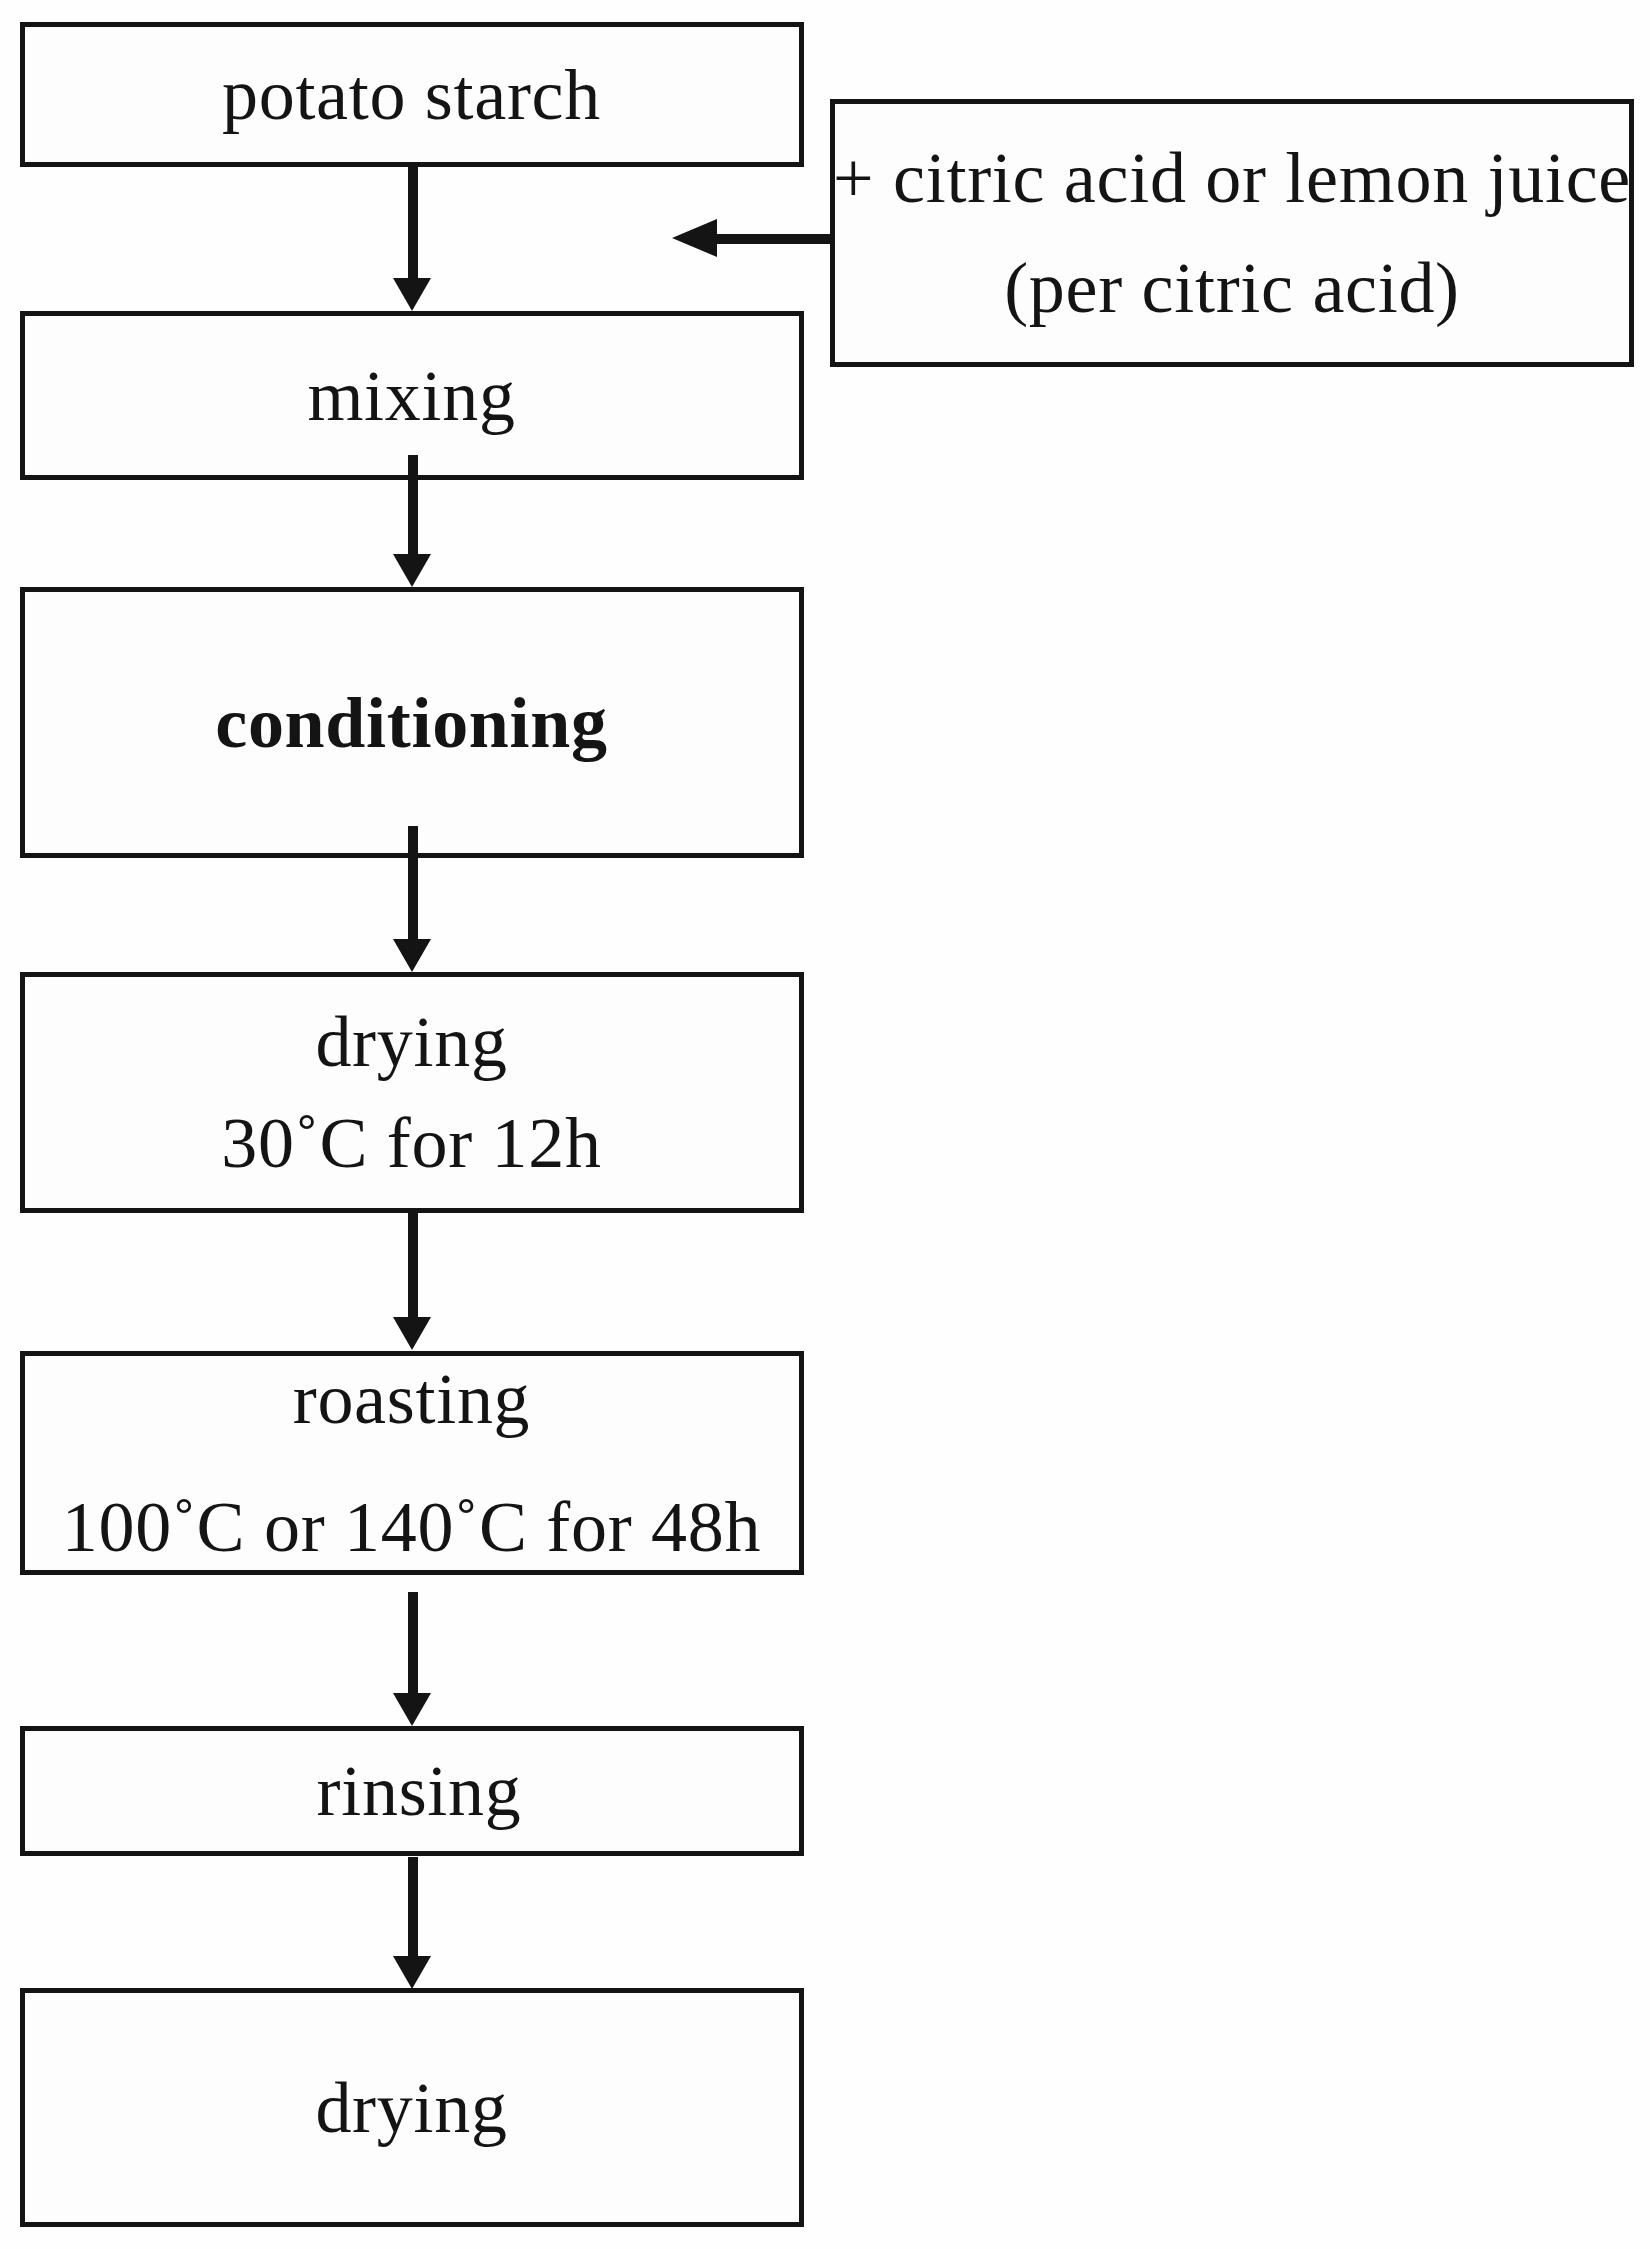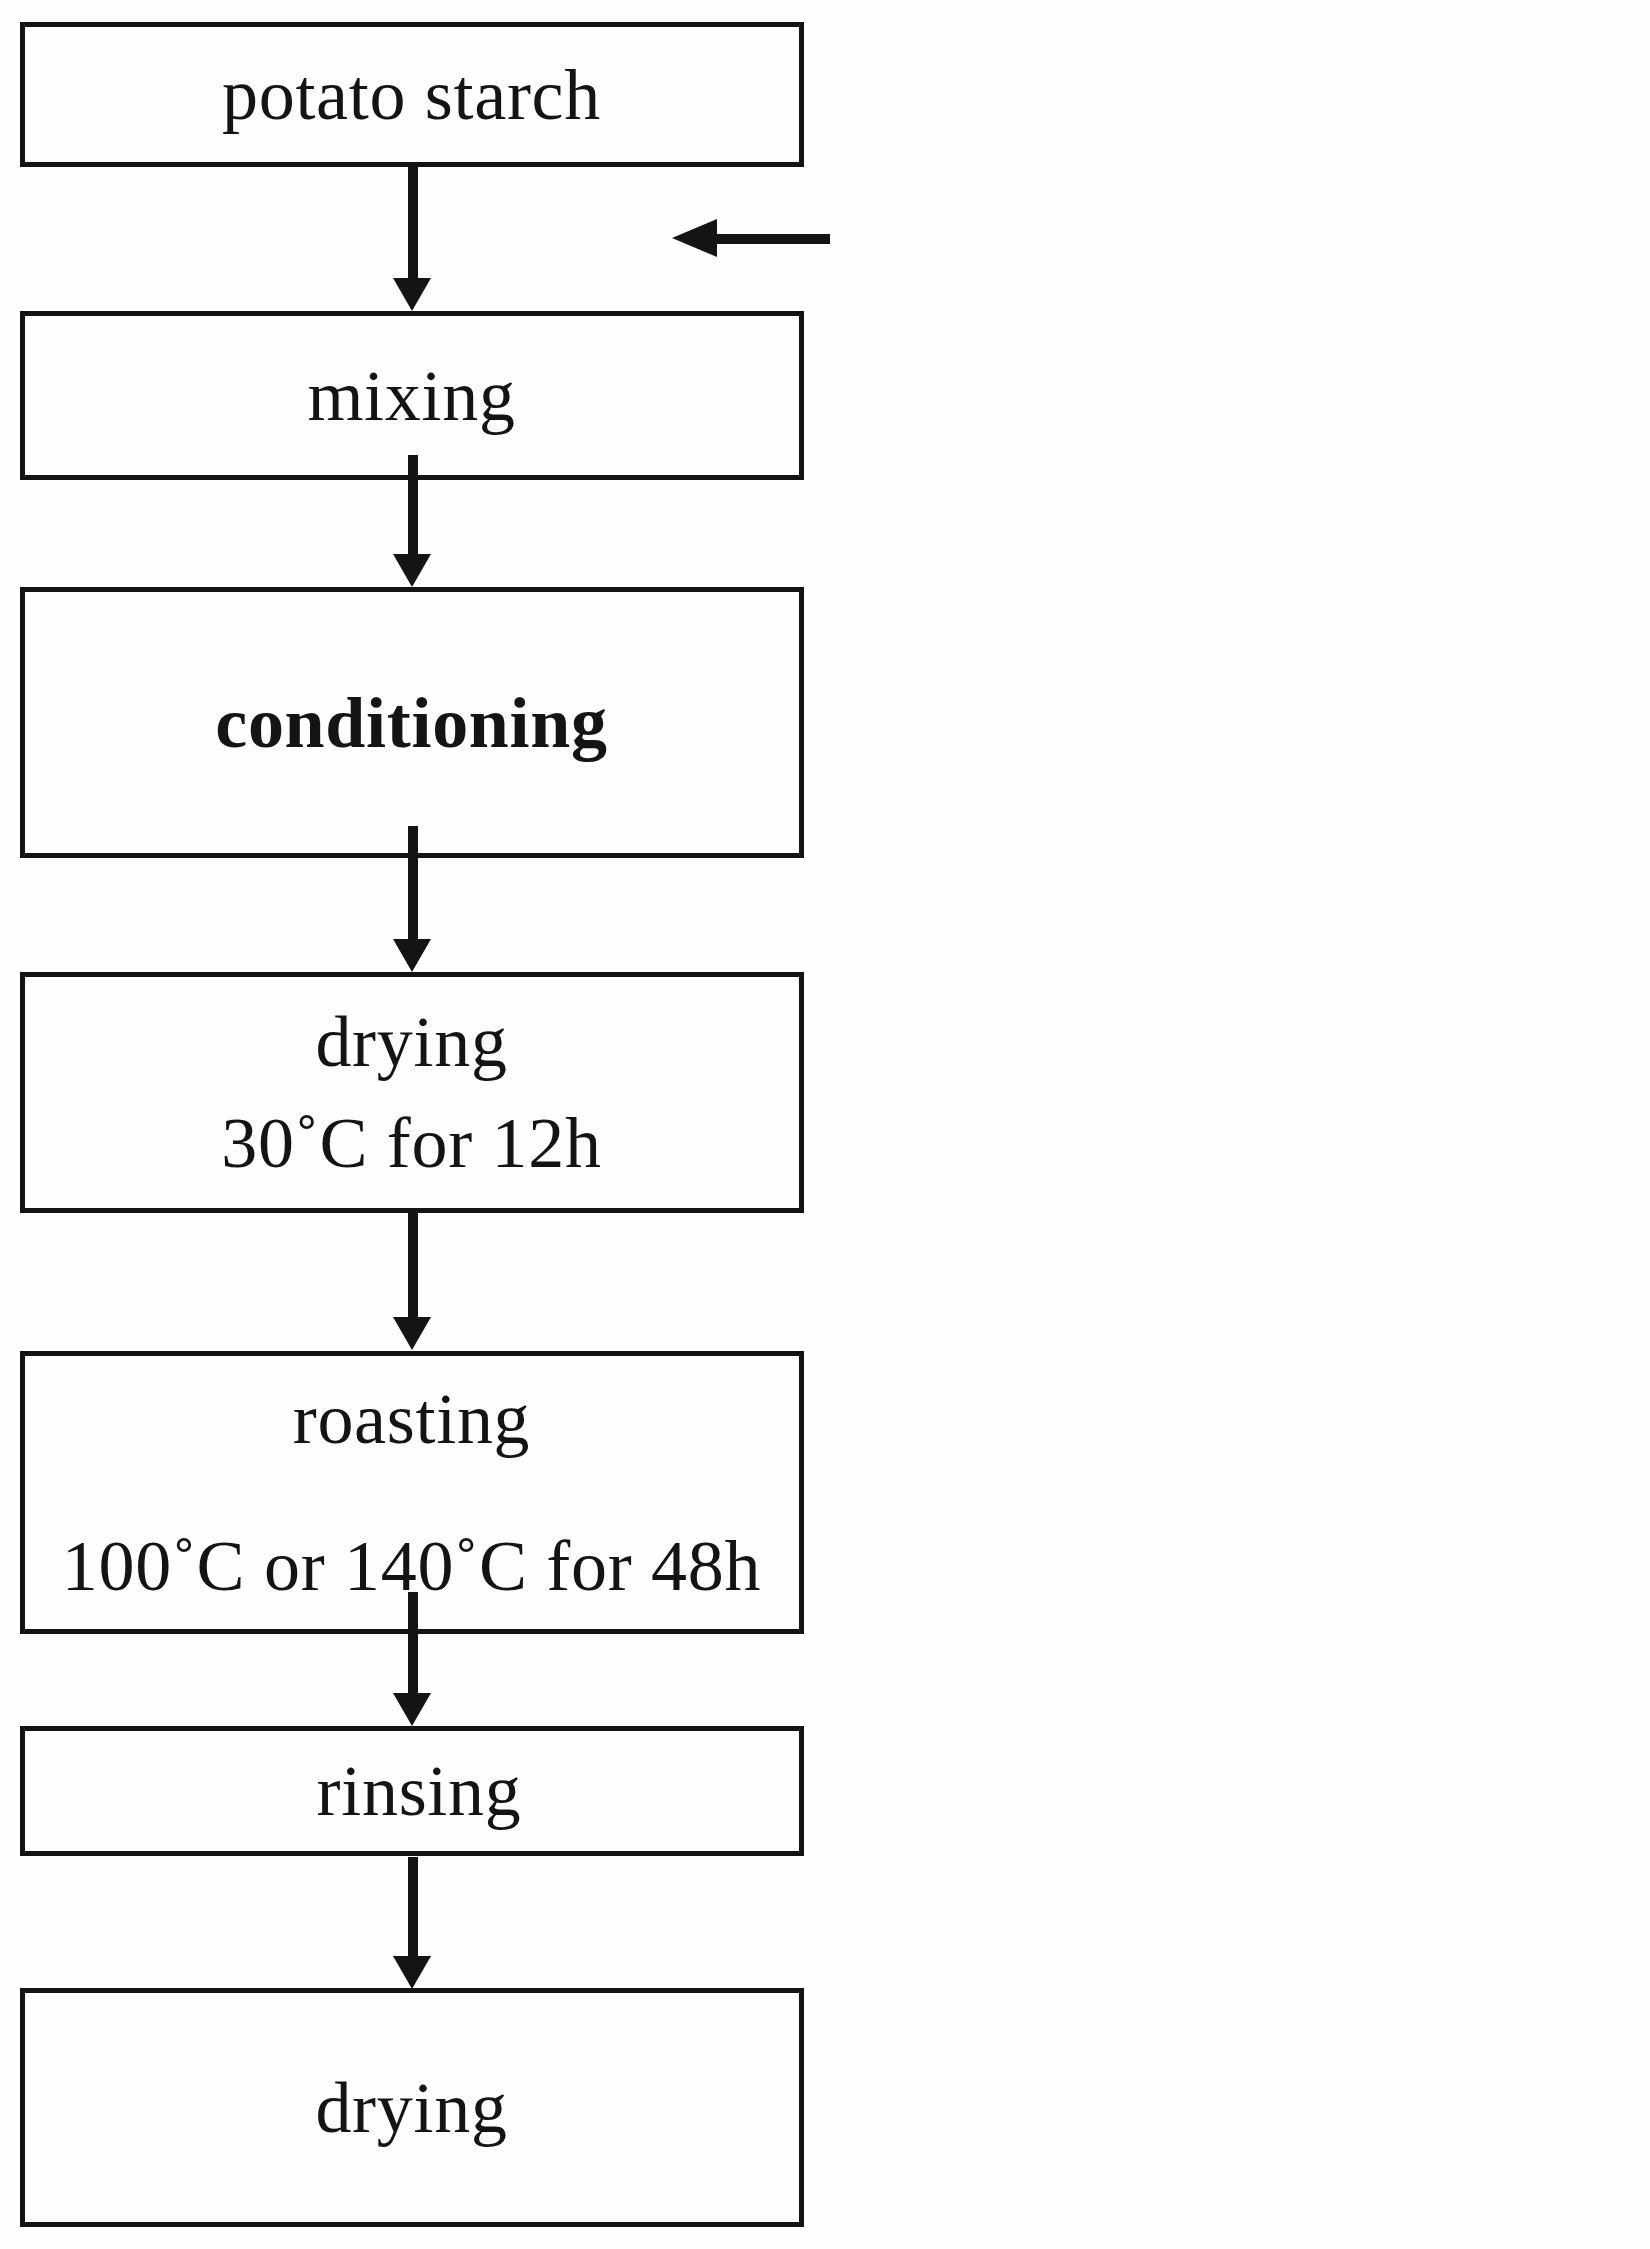--- a/index.html
+++ b/index.html
@@ -30,21 +30,21 @@
     letter-spacing: 0.7px;
   }
   .box span { display: block; white-space: nowrap; }
 
   
   .col { left: 19.5px; width: 784px; }
   #box-potato-starch { top: 22px;   height: 145px; }
   #box-mixing        { top: 311px;  height: 169px; }
   #box-conditioning  { top: 587px;  height: 271px; font-weight: bold; }
   #box-drying-1      { top: 972px; height: 241px; }
-  #box-roasting      { top: 1351px; height: 283px; gap: 48px; }
+  #box-roasting      { top: 1351px; height: 224px; gap: 48px; }
   #box-rinsing       { top: 1726px; height: 130px; padding-left: 15px; }
   #box-drying-2      { top: 1988px; height: 239px; }
 
   
   #box-citric {
     left: 830px; top: 99px;
     width: 804px; height: 268px;
   }
 
   
@@ -131,20 +131,24 @@
   </div>
 
   <div class="box col" id="box-rinsing">
     <span>rinsing</span>
   </div>
 
   <div class="box col" id="box-drying-2">
     <span>drying</span>
   </div>
 
+  <div class="box" id="box-citric">
+    <span>+ citric acid or lemon juice</span>
+    <span>(per citric acid)</span>
+  </div>
 
   <div class="arrow-v" id="arrow-1">
     <div class="stem"></div>
     <div class="head"></div>
   </div>
   <div class="arrow-v" id="arrow-2">
     <div class="stem"></div>
     <div class="head"></div>
   </div>
   <div class="arrow-v" id="arrow-3">

